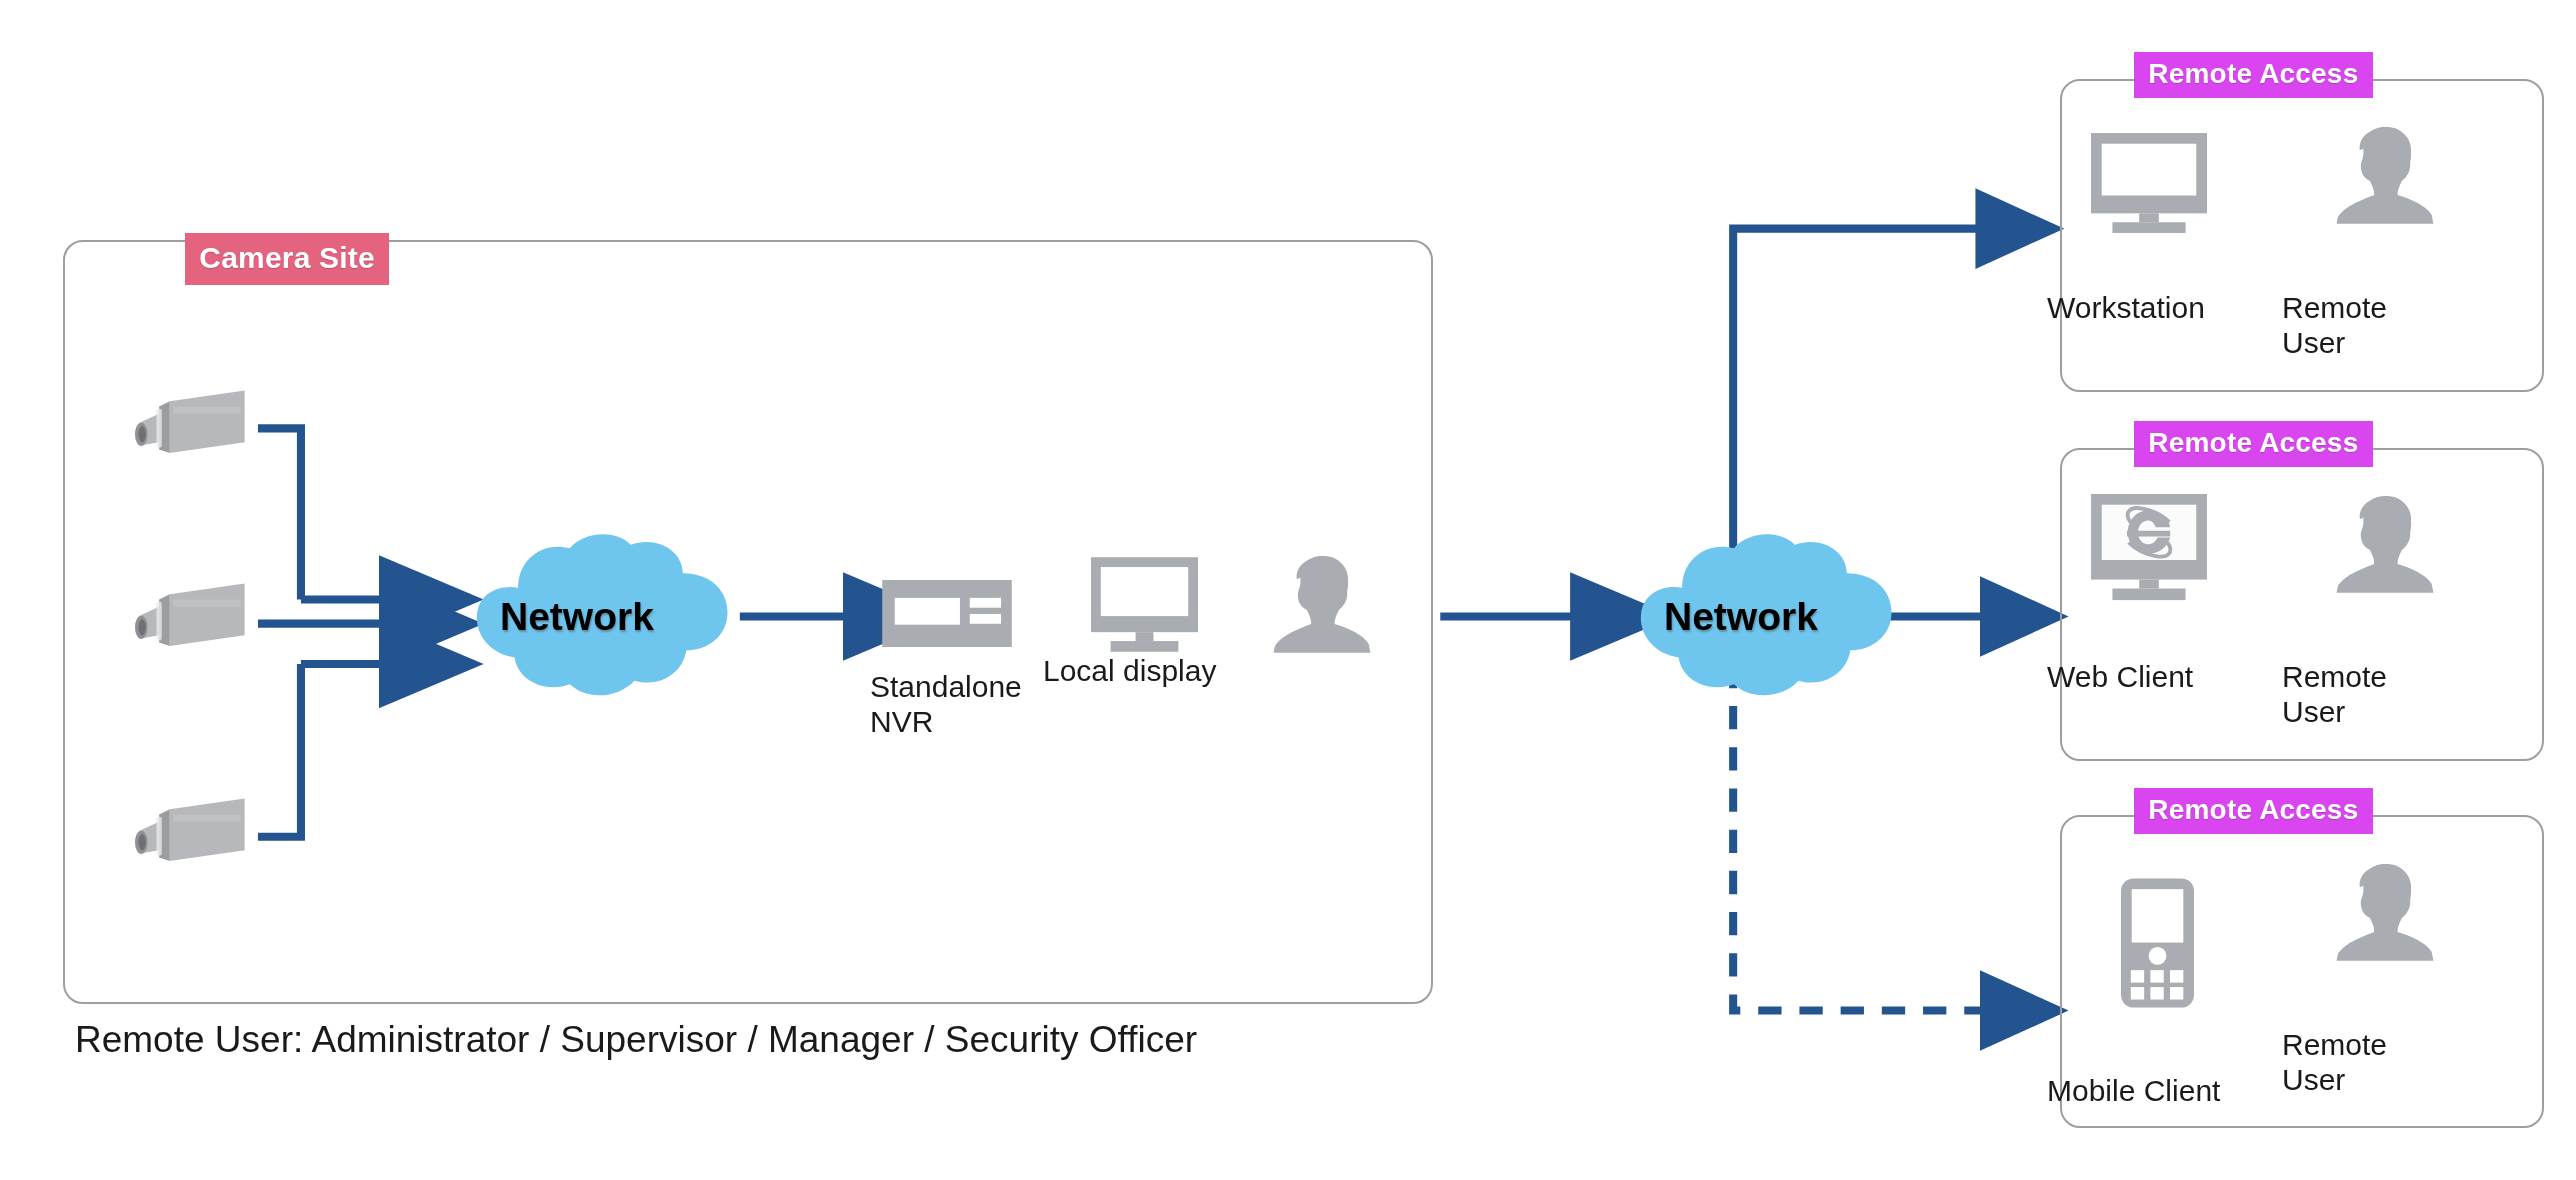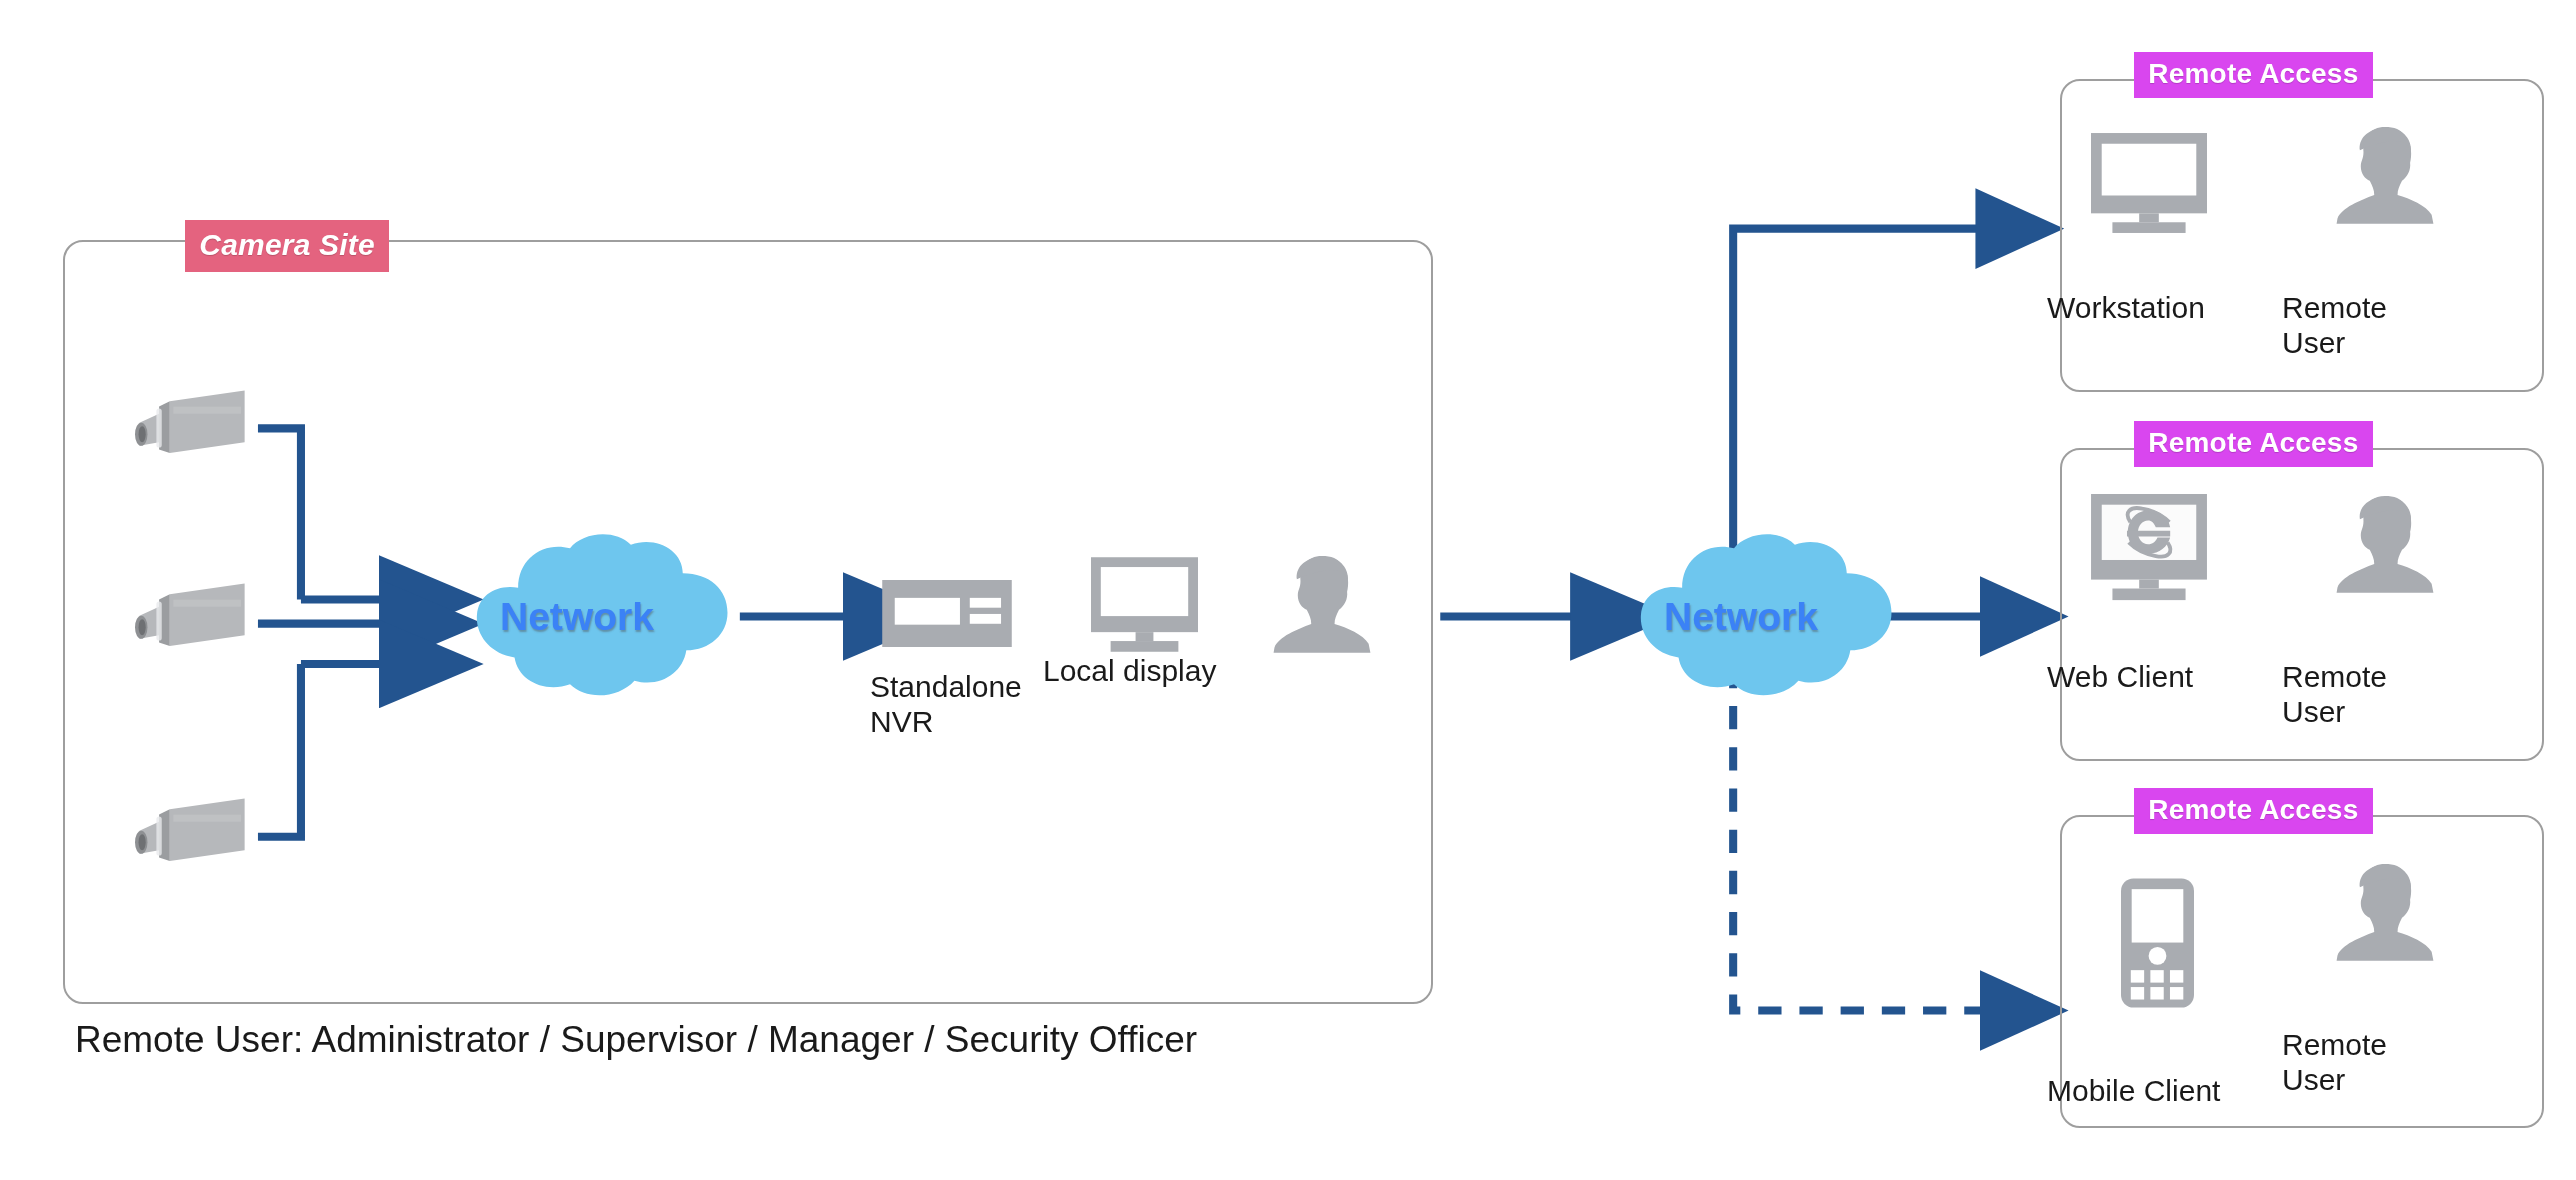--- a/index.html
+++ b/index.html
@@ -74,34 +74,34 @@
     left: 0;
     top: 0;
     width: 2576px;
     height: 1181px;
     pointer-events: none;
   }
 
   
   .cloud-text {
     position: absolute;
-    color: #3b82f6;
+    color: #000000;
     font-weight: bold;
     font-size: 39px;
     white-space: nowrap;
     text-shadow: 0.9px 1.8px 1.8px rgba(80,80,80,0.45);
   }
 </style>
 </head>
 <body>
 
 <div id="stage">
 
   <div class="group-box" style="left:63px; top:240px; width:1370px; height:764px;"></div>
-  <div class="group-badge badge-camera" style="left:185px; top:220px;font-style:italic;">Camera Site</div>
+  <div class="group-badge badge-camera" style="left:185px; top:233px;">Camera Site</div>
 
   <svg class="art" style="left:134px; top:387px;" width="125" height="82" viewBox="0 0 140 92">
     <polygon points="40,16 124,4 124,62 40,74" fill="#b6b8bb"></polygon>
     <polygon points="40,16 40,74 28,70 28,22" fill="#9b9da0"></polygon>
     <rect x="44" y="22" width="76" height="8" fill="#c6c8cb" opacity="0.55"></rect>
     <path d="M28,30 L6,40 L6,66 L28,62 Z" fill="#b6b8bb"></path>
     <ellipse cx="8" cy="53" rx="7" ry="13" fill="#8e9093"></ellipse>
     <ellipse cx="9" cy="53" rx="4" ry="9" fill="#6e7073"></ellipse>
     <rect x="25" y="24" width="6" height="44" rx="3" fill="#e9eaec" opacity="0.8"></rect>
   </svg>

